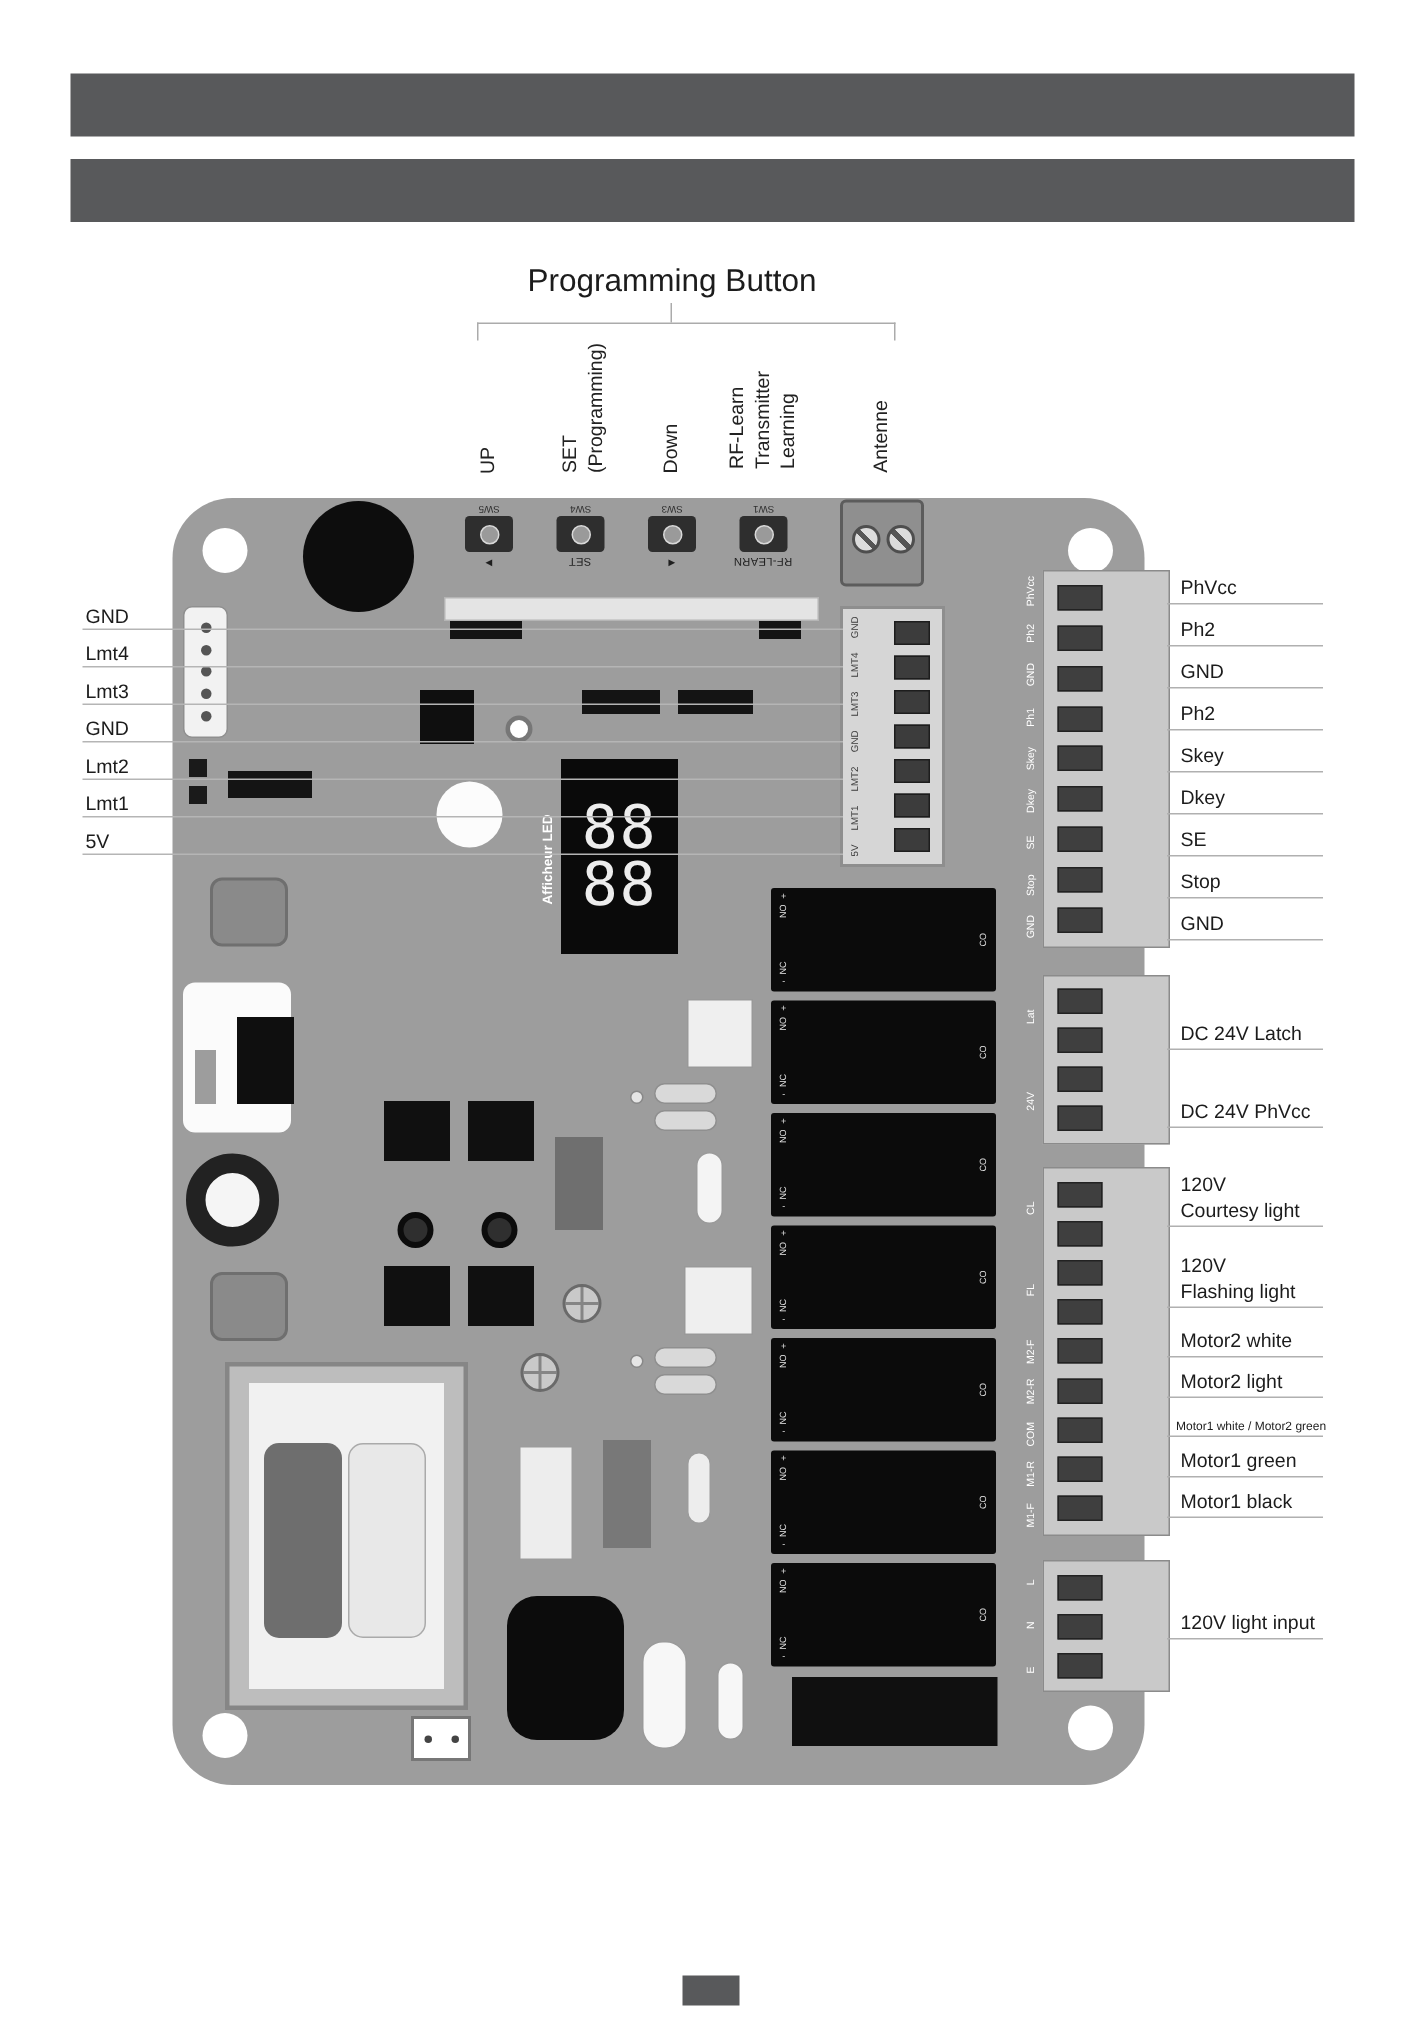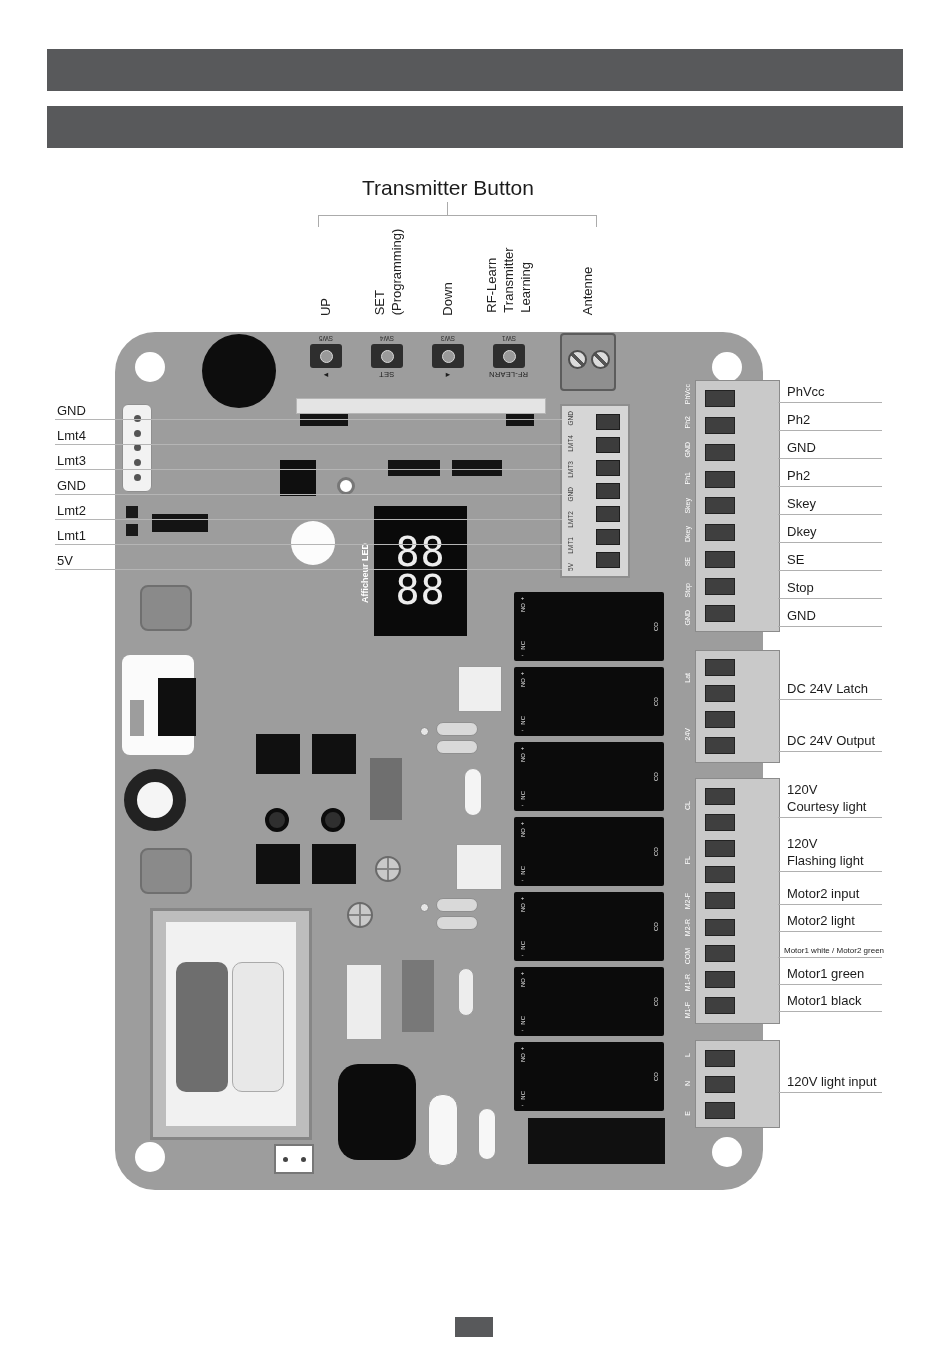--- a/index.html
+++ b/index.html
@@ -31,21 +31,21 @@
            background-image:linear-gradient(45deg, transparent 42%, #555 42%, #555 58%, transparent 58%); }
 
   .conn7 { position:absolute; left:445px; top:72px; width:70px; height:174px; background:#d6d6d6; border:2px solid #8e8e8e;
            display:flex; flex-direction:column; justify-content:space-around; align-items:flex-end; padding:4px 8px 4px 0; }
   .pin7 { width:24px; height:16px; background:#3c3c3c; border:1px solid #1d1d1d; }
   .conn7-labels { position:absolute; left:447px; top:74px; width:16px; height:170px; display:flex; flex-direction:column; justify-content:space-around; align-items:center; }
   .conn7-labels .vtxt { font-size:6.5px; color:#3a3a3a; }
 
   .vtxt { writing-mode:vertical-rl; transform:rotate(180deg); white-space:nowrap; }
 
-  .disp { position:absolute; left:259px; top:174px; width:93px; height:130px; background:#0a0a0a; display:flex; flex-direction:column; align-items:center; justify-content:center; }
+  .disp { position:absolute; left:259px; top:174px; width:78px; height:130px; background:#0a0a0a; display:flex; flex-direction:column; align-items:center; justify-content:center; }
   .disp .row { font-family:"DejaVu Sans Mono", monospace; font-size:40px; line-height:0.95; color:#ededed; letter-spacing:1px; }
   .disp-lbl { position:absolute; left:243px; top:186px; width:14px; height:110px; display:flex; align-items:center; justify-content:center; }
   .disp-lbl .vtxt { font-size:9px; color:#fff; font-weight:bold; }
 
   .relays { position:absolute; left:399px; top:260px; width:150px; height:519px; display:flex; flex-direction:column; gap:6px; }
   .relay { position:relative; flex:1; background:#0b0b0b; border-radius:2px; }
   .relay .l { position:absolute; left:3px; top:3px; bottom:3px; width:11px; display:flex; flex-direction:column; justify-content:space-between; align-items:center; }
   .relay .t, .relay .b { display:flex; flex-direction:column; align-items:center; gap:2px; }
   .relay span { font-size:6px; color:#e8e8e8; }
   .relay .r { position:absolute; right:3px; top:0; bottom:0; width:11px; display:flex; align-items:center; justify-content:center; }
@@ -73,21 +73,21 @@
   .marker { position:absolute; left:455px; top:1317px; width:38px; height:20px; background:#58595b; }
 </style>
 </head>
 <body>
 
 <div class="page">
 
   <div class="bar" style="top:49px"></div>
   <div class="bar" style="top:106px"></div>
 
-  <div class="title">Transmitter Button</div>
+  <div class="title">Programming Button</div>
   <div class="bline" style="left:447px;top:202px;width:1px;height:13px"></div>
   <div class="bline" style="left:318px;top:215px;width:279px;height:1px"></div>
   <div class="bline" style="left:318px;top:215px;width:1px;height:12px"></div>
   <div class="bline" style="left:596px;top:215px;width:1px;height:12px"></div>
 
   <div class="rot" style="left:326px;top:307px">UP</div>
   <div class="rot" style="left:389px;top:272px">SET
 (Programming)</div>
   <div class="rot" style="left:448px;top:299px">Down</div>
   <div class="rot" style="left:509px;top:280px">RF-Learn
@@ -485,33 +485,33 @@
       <span>Stop</span>
     </div>
   <div class="rlab" style="top:608px">
       <span>GND</span>
     </div>
 
   <div class="rlab" style="top:681px">
       <span>DC 24V Latch</span>
     </div>
   <div class="rlab" style="top:733px">
-      <span>DC 24V Output</span>
+      <span>DC 24V PhVcc</span>
     </div>
 
   <div class="rlab two" style="top:784px">
       <span>120V
 Courtesy light</span>
     </div>
   <div class="rlab two" style="top:838px">
       <span>120V
 Flashing light</span>
     </div>
   <div class="rlab" style="top:886px">
-      <span>Motor2 input</span>
+      <span>Motor2 white</span>
     </div>
   <div class="rlab" style="top:913px">
       <span>Motor2 light</span>
     </div>
   <div class="rlab small" style="top:944px;height:14px">
       <span>Motor1 white / Motor2 green</span>
     </div>
   <div class="rlab" style="top:966px">
       <span>Motor1 green</span>
     </div>

